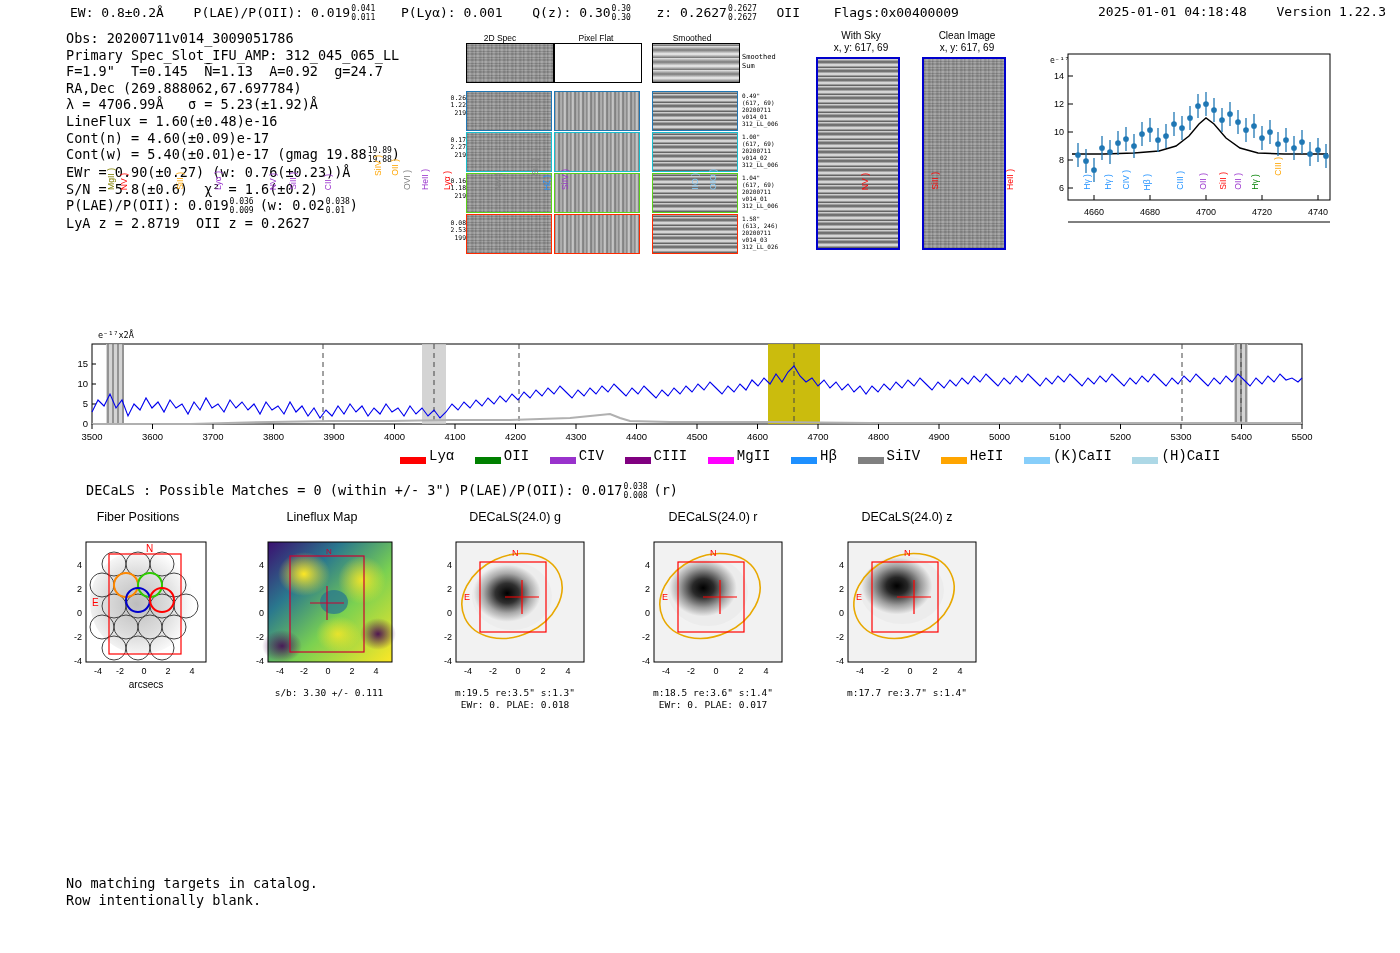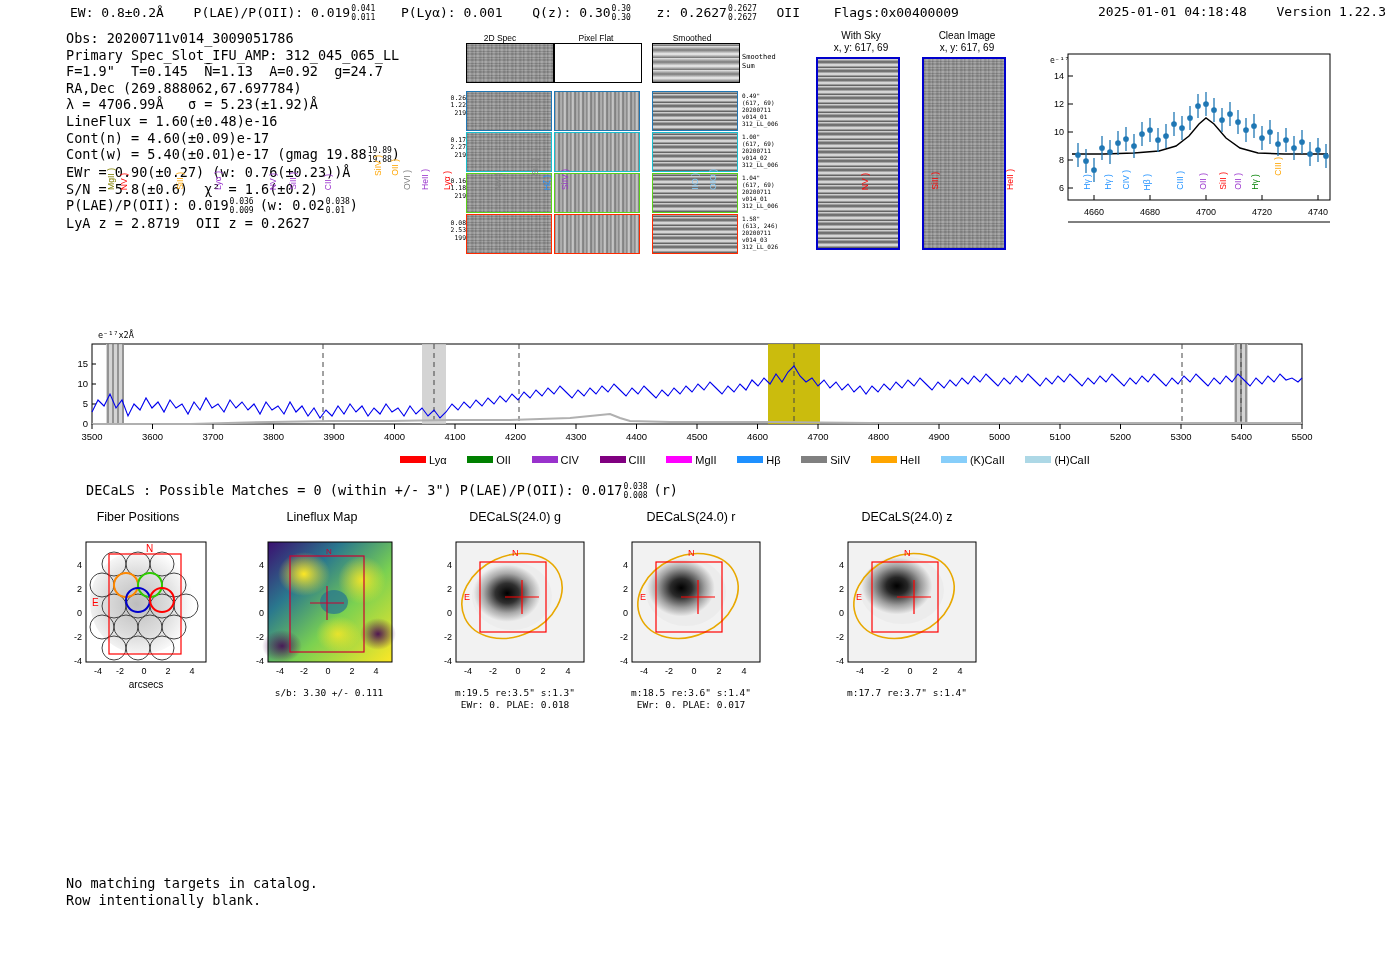--- a/index.html
+++ b/index.html
@@ -44,21 +44,21 @@
   #fullspec{left:70px;top:268px;width:1250px;height:200px;}
 
   
   #decals-header{left:66px;top:482px;font-size:13.5px;padding-left:20px;}
   .sq-title{font-family:"Liberation Sans",sans-serif;font-size:12.5px;text-align:center;}
   .capt{font-family:"DejaVu Sans Mono",monospace;font-size:9.5px;text-align:center;line-height:12px;}
 
   
   #bottom-note{left:66px;top:875px;font-size:13.5px;line-height:17px;white-space:pre;}
 
-  .legend-item{display:inline-flex;align-items:center;margin-right:11px;font-family:Liberation Sans, sans-serif;font-size:11px;}
+  .legend-item{display:inline-flex;align-items:flex-end;margin-right:11px;font-family:Liberation Mono, monospace;font-size:14px;}
   .legend-swatch{width:26px;height:7px;display:inline-block;margin-right:3px;}
   .vlabel{writing-mode:vertical-rl;transform:rotate(180deg);font-family:"Liberation Sans",sans-serif;font-size:8.6px;white-space:nowrap;}
 </style>
 </head>
 <body>
 
 <div class="abs mono" id="header-line">
   <span>EW: 0.8±0.2Å</span>
   <span style="display:inline-block;width:14px"></span>
   <span>P(LAE)/P(OII): 0.019</span><span class="supsub"><span>0.041</span><br><span>0.011</span></span>
@@ -599,21 +599,21 @@
         <text x="63" y="146" text-anchor="middle">-2</text>
       <text x="88" y="146" text-anchor="middle">0</text>
         <text x="113" y="146" text-anchor="middle">2</text>
       <text x="138" y="146" text-anchor="middle">4</text>
     </g>
   </svg>
   <div class="capt" style="margin-top:-26px;">m:19.5  re:3.5"  s:1.3"</div>
   <div class="capt">EWr: 0. PLAE: 0.018</div>
 </div>
 
-<div class="abs" style="left:606px;top:510px;width:170px;">
+<div class="abs" style="left:628px;top:510px;width:170px;">
   <div class="sq-title">DECaLS(24.0) r</div>
   <svg width="170" height="185" style="display:block;margin-top:4px;">
     <defs>
       <radialGradient id="gal-r" cx="44%" cy="44%" r="42%">
         <stop offset="0%" stop-color="#000000"></stop>
           <stop offset="32%" stop-color="#2a2a2a"></stop>
         <stop offset="70%" stop-color="#a0a0a0"></stop>
           <stop offset="100%" stop-color="#ececec"></stop>
       </radialGradient>
     </defs>

